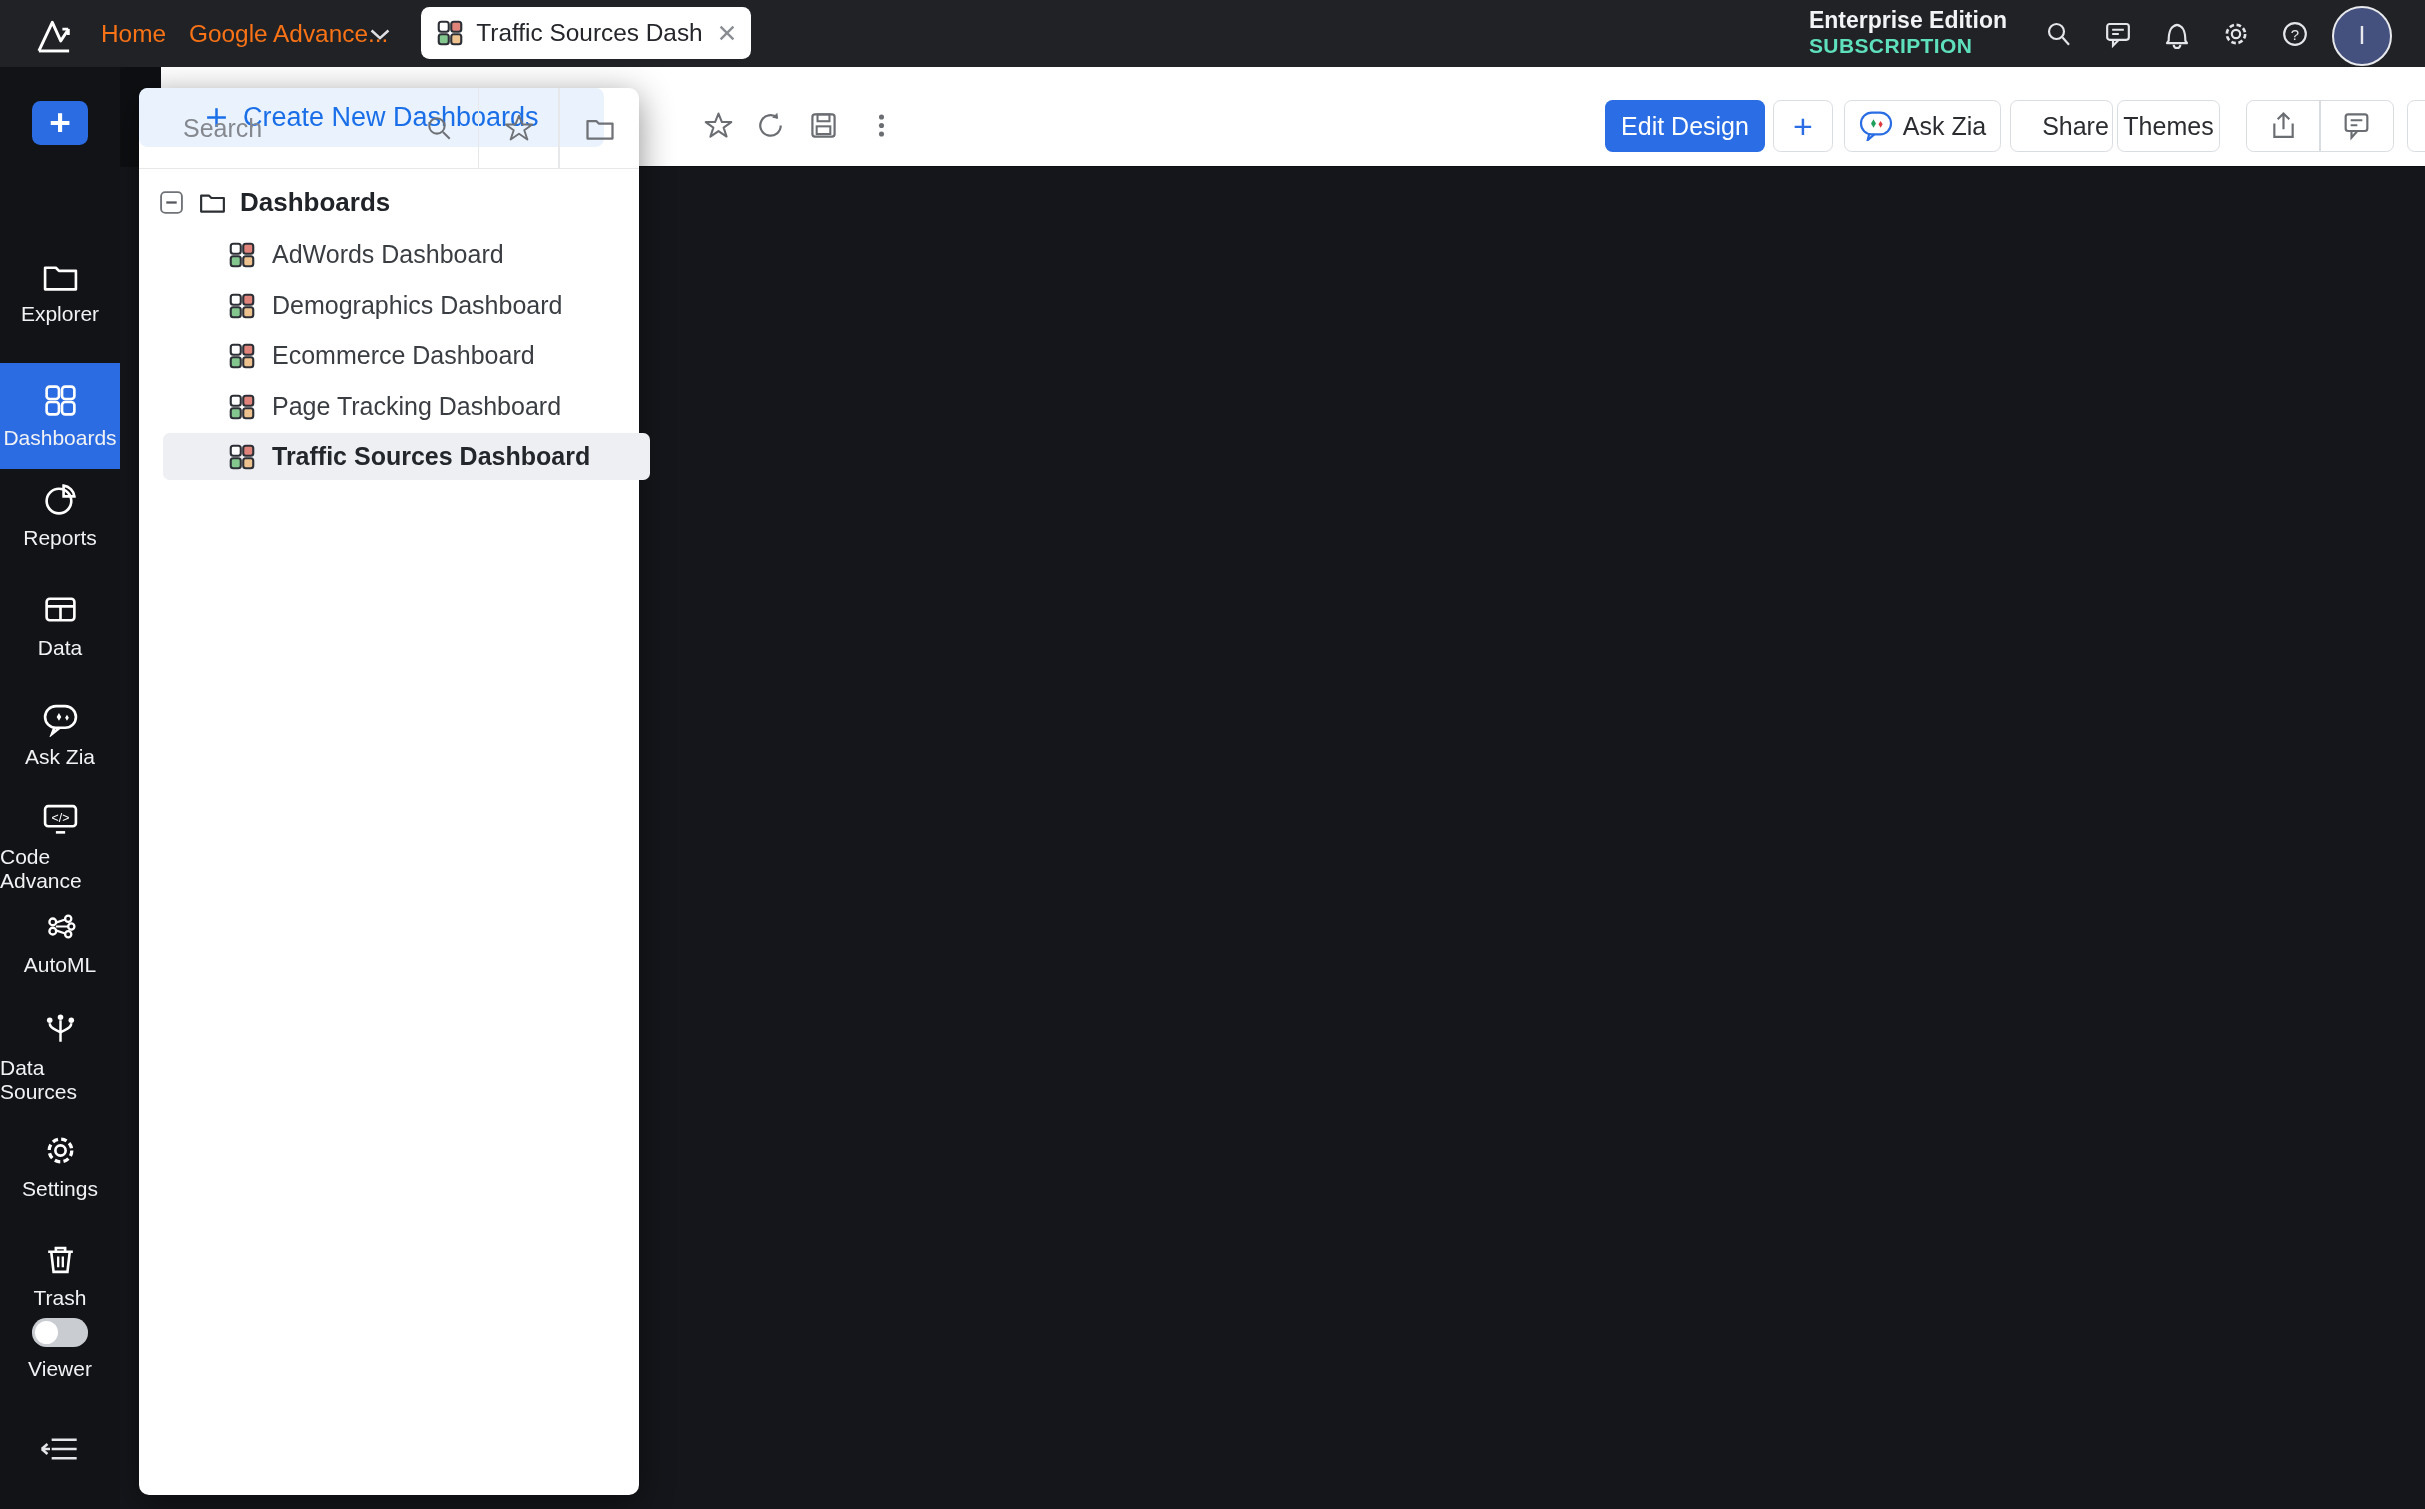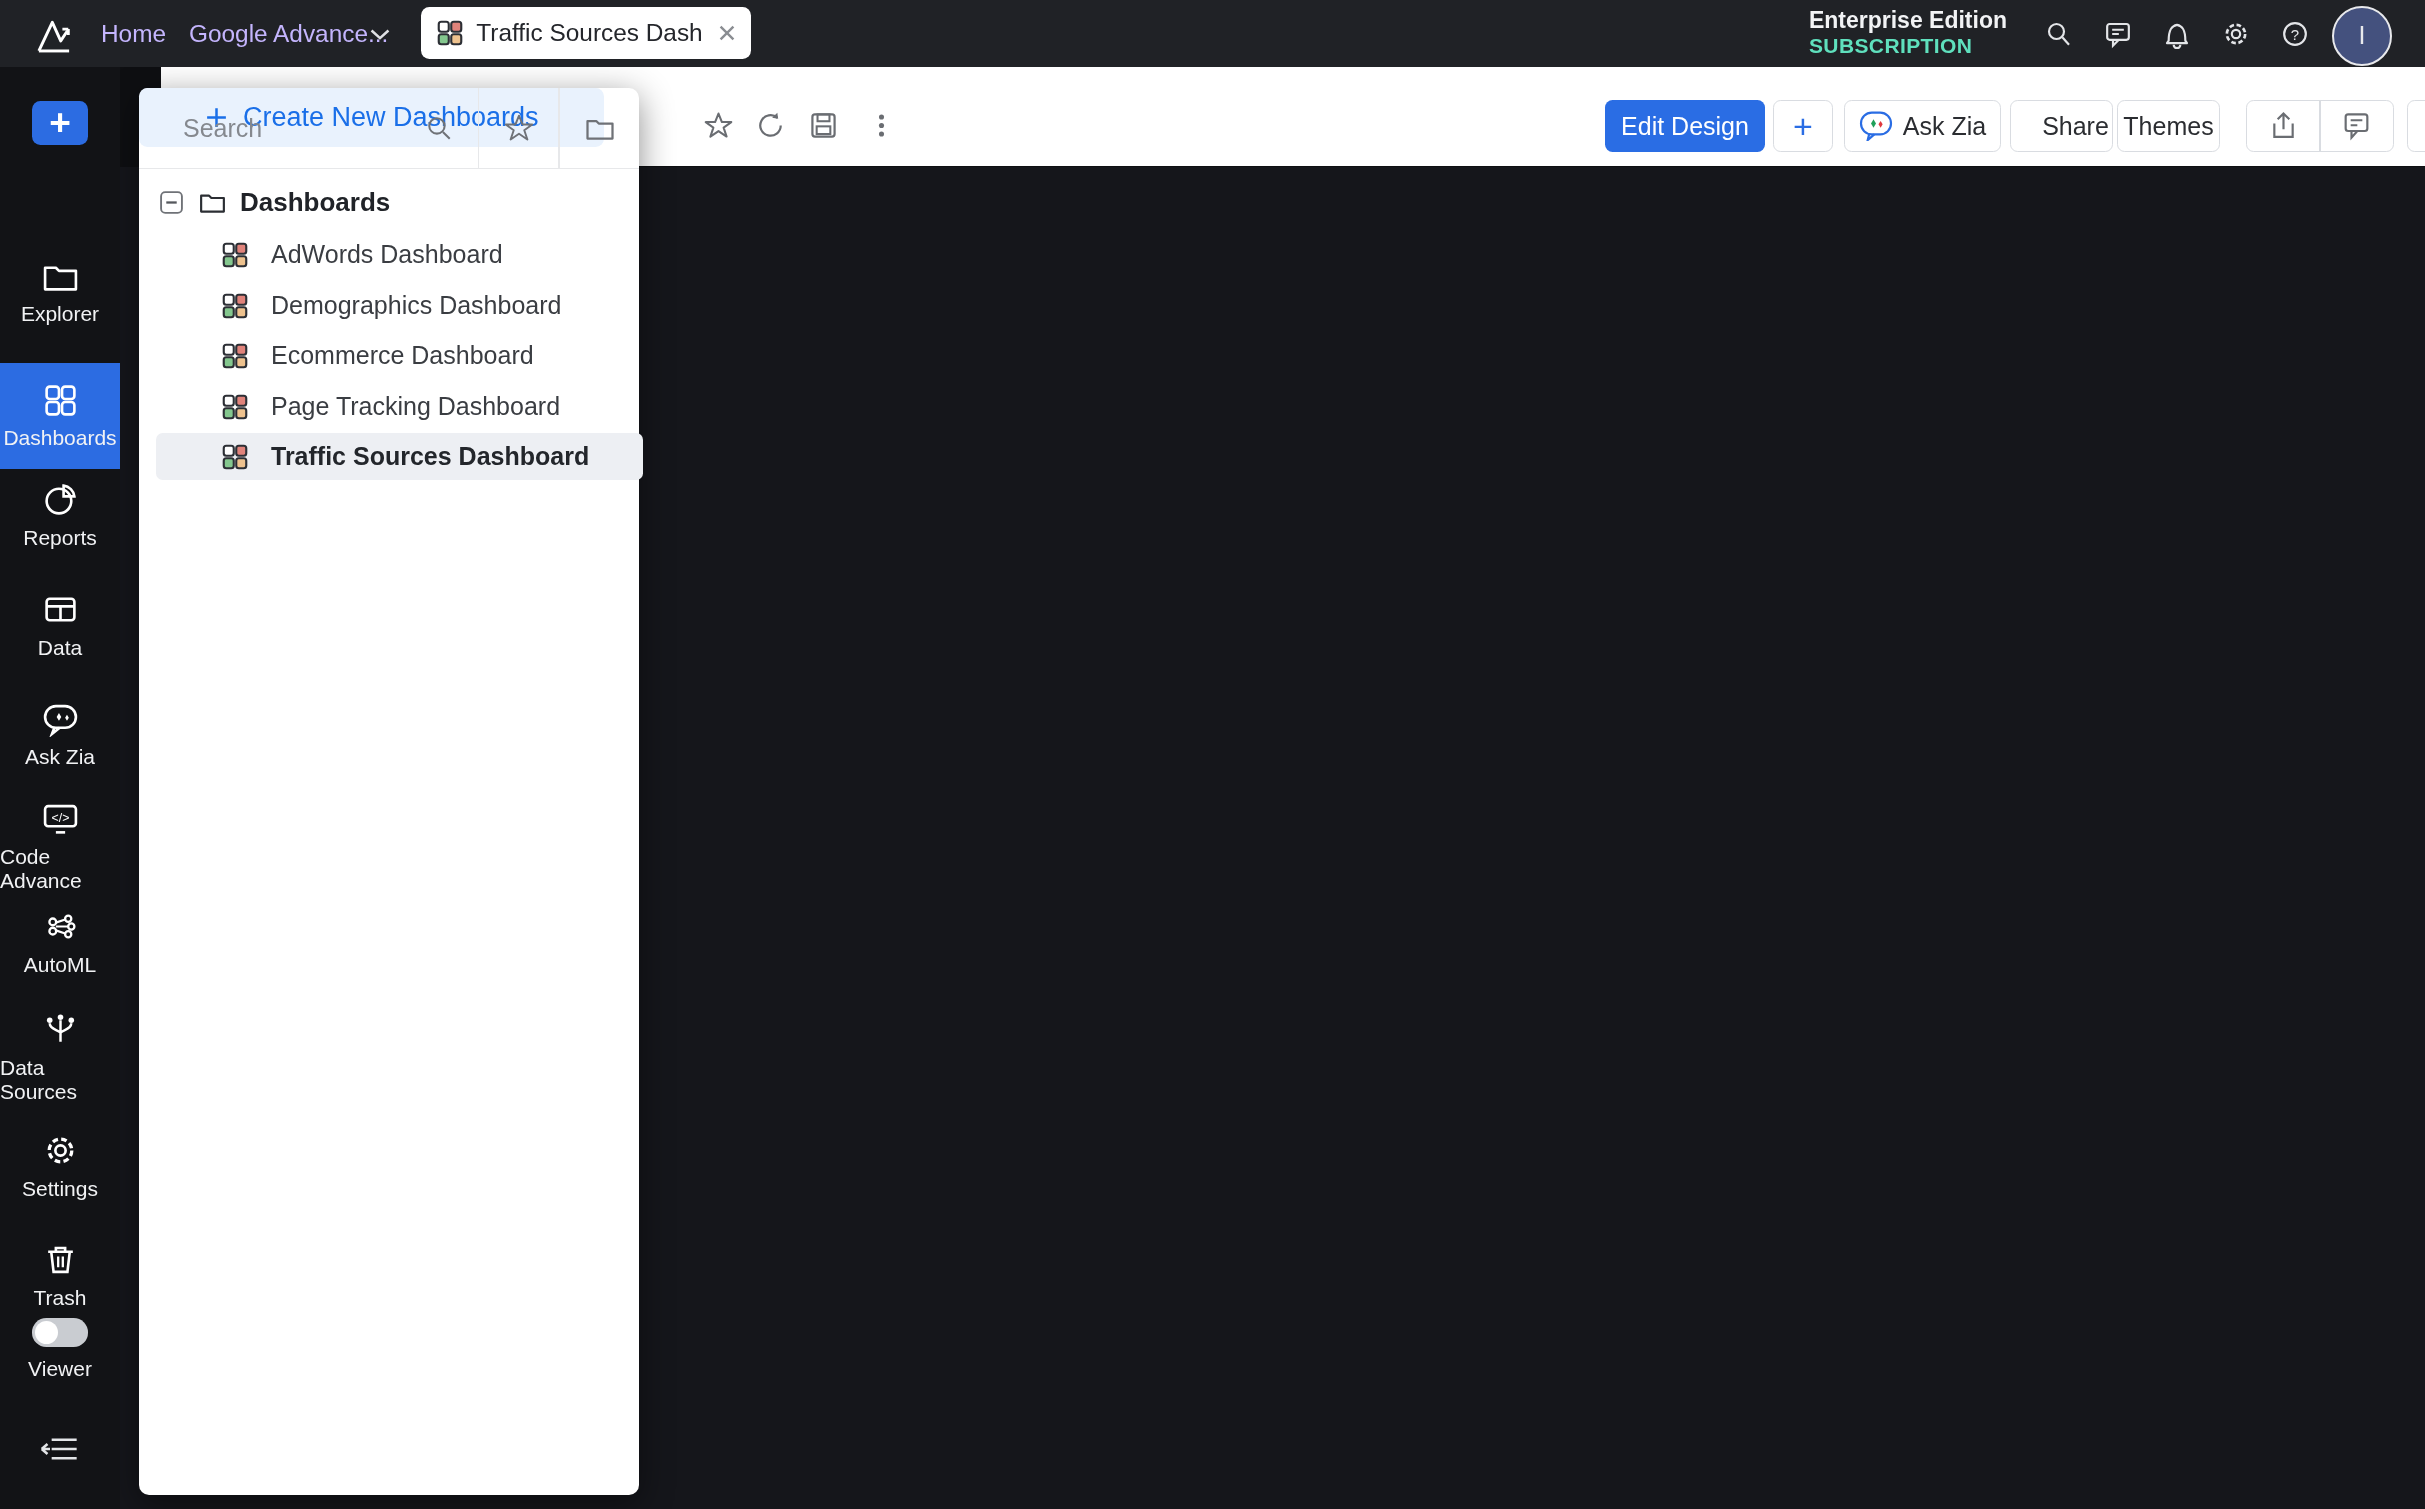--- a/index.html
+++ b/index.html
@@ -1,21 +1,21 @@
 <!DOCTYPE html>
 <html style="font-size:13.5px"><head>
 <meta charset="utf-8">
 <style>
   html,body{margin:0;padding:0;}
   body{width:2426px;height:1509px;position:relative;overflow:hidden;background:#0e0f12;
        font-family:"Liberation Sans",sans-serif;-webkit-font-smoothing:antialiased;}
   .abs{position:absolute;}
   
   #topbar{left:0;top:0;width:2426px;height:67px;background:#202226;z-index:6;}
-  .tb-text{color:#c4b5fd;font-size:24.4px;line-height:67px;}
+  .tb-text{color:#f97316;font-size:24.4px;line-height:67px;}
   #tab{left:421px;top:6.7px;width:330px;height:52px;background:#fff;border-radius:8.4px;display:flex;align-items:center;padding:0 13.5px;box-sizing:border-box;gap:11.8px;}
   #tab .lbl{font-size:24.4px;color:#24262b;white-space:nowrap;overflow:hidden;flex:1;}
   .edition{right:419px;top:8.4px;text-align:left;color:#f2f3f5;font-size:23px;font-weight:bold;line-height:25px;}
   .subscription{color:#5fe0bd;font-size:21px;font-weight:bold;letter-spacing:0.4px;}
   .tb-icon{top:18.5px;width:30px;height:30px;}
   #avatar{right:34px;top:5.9px;width:56px;height:56px;border-radius:50%;background:#44517e;border:2.5px solid #e8e9ec;color:#e8e9ec;
           font-size:25px;display:flex;align-items:center;justify-content:center;}
   
   #sidebar{left:0;top:67px;width:120px;height:1442px;background:#121316;z-index:6;}
   #side-plus{left:32px;top:34px;width:56px;height:44px;border-radius:8.4px;background:#2c6ce2;color:#fff;font-size:37px;
@@ -66,21 +66,21 @@
            color:#e9ebef;font-size:25px;background:rgba(20,22,28,.4);}
   
   #panel{left:139px;top:88px;width:500px;height:1407px;background:#fff;border-radius:10px;z-index:5;
          box-shadow:0 8.4px 34px rgba(0,0,0,.45);}
   #panel-search-row{left:0;top:0;width:500px;height:80px;border-bottom:1.7px solid #e7e8ea;display:flex;align-items:center;}
   #search-text{margin-left:44px;color:#85898f;font-size:25px;flex:1;}
   .pn-sep{width:1.7px;height:80px;background:#e7e8ea;}
   .pn-icon{width:79px;display:flex;align-items:center;justify-content:center;cursor:pointer;}
   #tree-root{left:20px;top:99px;display:flex;align-items:center;gap:13.5px;cursor:pointer;}
   #tree-root .root-label{color:#202328;font-size:26px;font-weight:bold;}
-  .tree-item{position:absolute;left:17px;width:487px;height:47px;display:flex;align-items:center;gap:21px;padding-left:64px;
+  .tree-item{position:absolute;left:24px;width:487px;height:47px;display:flex;align-items:center;gap:15px;padding-left:64px;
              box-sizing:border-box;border-radius:6.7px;cursor:pointer;}
   .tree-item .t-label{color:#3a3d42;font-size:25px;white-space:nowrap;}
   .tree-item.selected{background:#edeff3;}
   .tree-item.selected .t-label{font-weight:bold;color:#23262b;}
   #create-btn{left:17.7px;top:1332px;width:465px;height:59px;background:#e9f2fd;border-radius:8.4px;display:flex;align-items:center;
               justify-content:center;gap:13.5px;color:#1a6fe8;font-size:27px;cursor:pointer;}
   svg{display:block;}
   text{font-family:"Liberation Sans",sans-serif;}
 </style>
 </head>

